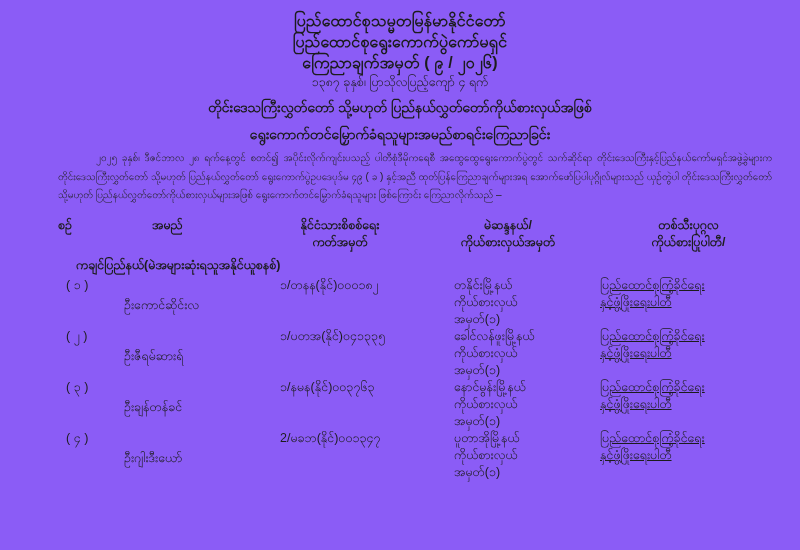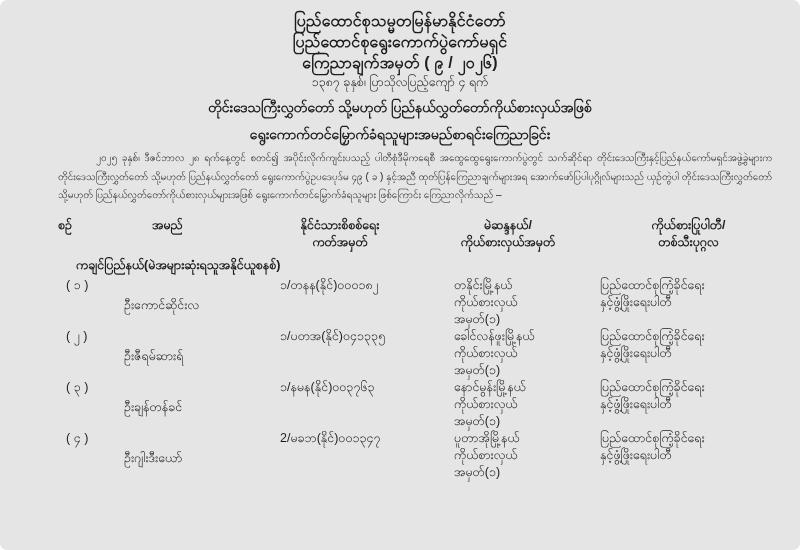--- a/index.html
+++ b/index.html
@@ -1,21 +1,21 @@
 <!DOCTYPE html>
 <html><head>
 <meta charset="utf-8">
 <style>
   html,body{margin:0;padding:0;}
   body{
     width:800px;height:550px;overflow:hidden;background:#ffffff;
     font-family:"Liberation Sans","DejaVu Sans",sans-serif;
     color:#1c1c1c;
   }
-  .doc{width:800px;height:550px;background:#e5e5e5;box-sizing:border-box;padding-top:10px;border-radius:7px;}
+  .doc{width:800px;height:550px;background:#8b5cf6;box-sizing:border-box;padding-top:10px;}
   .center{text-align:center;}
   .hdr-line{font-size:16px;line-height:21px;font-weight:700;letter-spacing:.2px;}
   .date-line{font-size:12.5px;line-height:16px;font-weight:500;margin-top:1px;}
   .title-line{font-size:14px;line-height:19px;font-weight:700;margin-top:8px;}
   .para{
     margin:5px 28px 4px 58px;
     font-size:10px;line-height:18.5px;font-weight:400;
     text-align:justify;text-indent:38px;color:#222;
   }
   .tbl{margin:2px 15px 0 58px;}
@@ -34,21 +34,21 @@
   .trow{
     display:grid;
     grid-template-columns:50px 148px 168px 168px 1fr;
     font-size:12.5px;line-height:17px;font-weight:500;
     margin-bottom:0;
   }
   .td-serial{padding-left:8px;}
   .td-name{padding-left:16px;margin-top:20px;}
   .td-nrc{padding-left:24px;}
   .td-constituency{padding-left:30px;}
-  .td-party{padding-left:8px;}
+  .td-party{padding-left:8px;text-decoration:underline;}
   .trow > div, .thead > div{color:#1c1c1c;}
 </style>
 </head>
 <body>
 
 <div class="doc">
 
   <div class="center hdr-line">ပြည်ထောင်စုသမ္မတမြန်မာနိုင်ငံတော်</div>
   <div class="center hdr-line">ပြည်ထောင်စုရွေးကောက်ပွဲကော်မရှင်</div>
   <div class="center hdr-line">ကြေညာချက်အမှတ် ( ၉ / ၂၀၂၆)</div>
@@ -66,22 +66,22 @@
       <div class="th-name">အမည်</div>
       <div class="th-stack">
         <div>နိုင်ငံသားစိစစ်ရေး</div>
         <div>ကတ်အမှတ်</div>
       </div>
       <div class="th-stack">
         <div>မဲဆန္ဒနယ်/</div>
         <div>ကိုယ်စားလှယ်အမှတ်</div>
       </div>
       <div class="th-stack">
+        <div>တစ်သီးပုဂ္ဂလ</div>
         <div>ကိုယ်စားပြုပါတီ/</div>
-        <div>တစ်သီးပုဂ္ဂလ</div>
       </div>
     </div>
 
     <div class="section-title">ကချင်ပြည်နယ်(မဲအများဆုံးရသူအနိုင်ယူစနစ်)</div>
 
     <div class="trow">
       <div class="td-serial">( ၁ )</div>
       <div class="td-name">ဦးကောင်ဆိုင်းလ</div>
       <div class="td-nrc">၁/တနန(နိုင်)၀၀၀၁၈၂</div>
       <div class="td-constituency">

